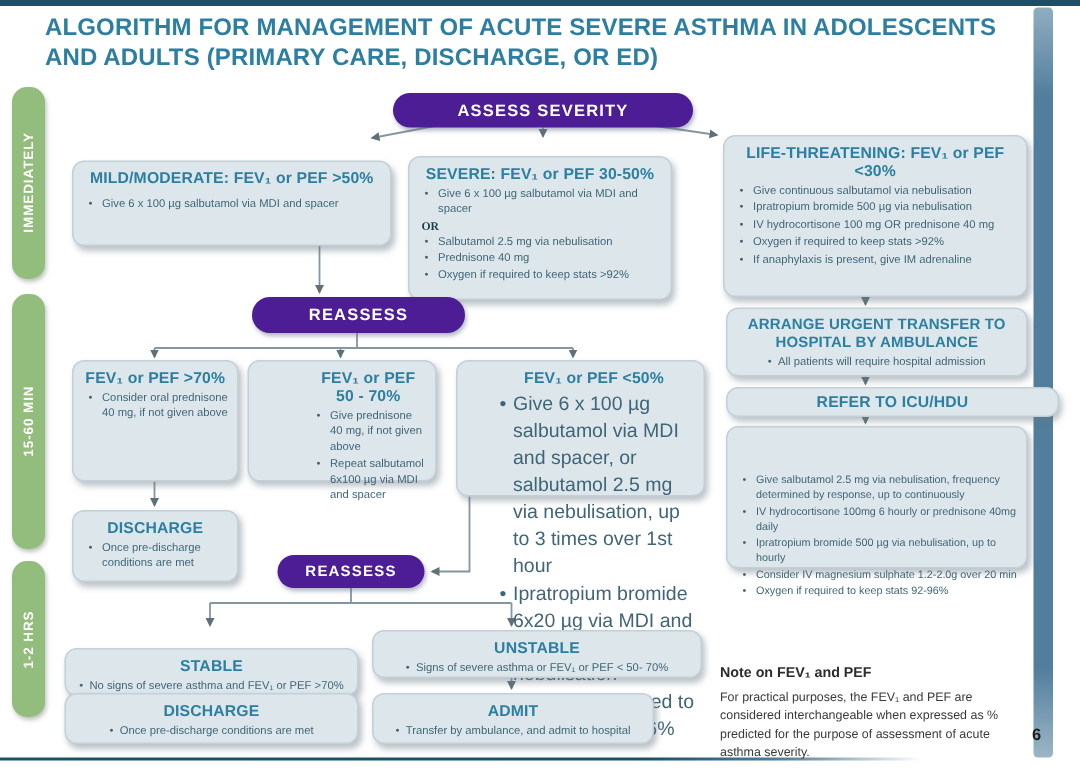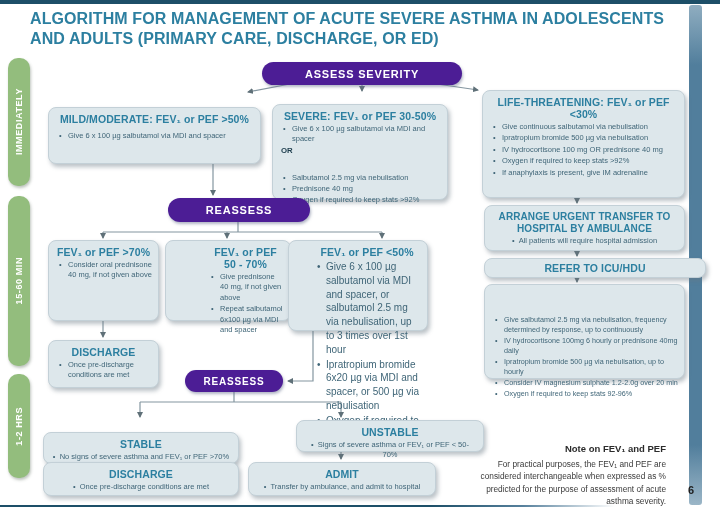--- a/index.html
+++ b/index.html
@@ -46,45 +46,45 @@
     box-shadow:2px 3px 4px rgba(105,120,130,.45);z-index:2;
     padding:4px 6px 4px 6px;box-sizing:border-box;color:#3f6577;
   }
   .node-title{
     color:#2c7fa0;font-weight:bold;font-size:10.5px;text-align:center;
     line-height:1.15;margin:1px 0 2px 0;letter-spacing:.1px;
   }
   .node ul{list-style:none;margin:0;padding:0 0 0 4px;font-size:7.5px;line-height:1.38;}
   .node li{position:relative;padding-left:9px;margin:1px 0;}
   .node li:before{content:"\2022";position:absolute;left:0;top:0;}
-  .node .or{font-weight:bold;color:#1d3d4d;font-size:7.8px;margin:1px 0 18px 2px;}
+  .node .or{font-weight:bold;color:#1d3d4d;font-size:7.8px;margin:1px 0 1px 2px;font-family:Liberation Serif, serif;}
   .center-list ul{padding-left:0;}
   .center-list li{padding-left:0;text-align:center;}
   .center-list li:before{content:"\2022\00a0\00a0";position:static;}
 
   #mild{left:48px;top:93px;width:213px;height:57px;margin-top:14px;}
   #mild ul{padding-top:3px;}
   #severe{left:272px;top:104px;width:176px;height:96px;}
   #life{left:482px;top:90px;width:203px;height:108px;}
   #fev70{left:48px;top:240px;width:111px;height:81px;}
   #fev5070{left:165px;top:240px;width:126px;height:81px;padding-left:41px;}
-  #fev50{left:288px;top:240px;width:140px;height:91px;padding-left:24px;}
-  #fev50 ul{font-size:10px;}
+  #fev50{left:304px;top:240px;width:166px;height:91px;padding-left:24px;}
+  #fev50 ul{font-size:13px;}
   #discharge1{left:48px;top:340px;width:111px;height:48px;}
   #arrange{left:484px;top:205px;width:201px;height:46px;}
   #arrange .node-title{font-size:10px;}
   #refer{left:484px;top:258px;width:222px;height:20px;padding:2px 6px;}
   #icu{left:484px;top:284px;width:201px;height:95px;}
   #icu ul{font-size:7.2px;margin-top:26px;}
   #stable{left:43px;top:420px;width:196px;height:32px;margin-top:12px;}
-  #unstable{left:248px;top:420px;width:188px;height:32px;margin-left:48px;}
+  #unstable{left:248px;top:420px;width:220px;height:32px;}
   #discharge2{left:43px;top:462px;width:196px;height:34px;}
   #admit{left:248px;top:462px;width:188px;height:34px;}
 
-  .note{position:absolute;left:464px;top:443px;width:202px;z-index:2;color:#2b2b2b;text-align:right;}
+  .note{position:absolute;left:480px;top:443px;width:202px;z-index:2;color:#2b2b2b;}
   .note-title{font-size:9.5px;font-weight:bold;margin-bottom:4px;}
   .note-body{font-size:8.3px;line-height:1.5;color:#3a3a3a;}
   .page-num{position:absolute;left:688px;top:484px;font-size:11px;font-weight:bold;color:#1e1e1e;z-index:2;}
 
   svg.connectors{position:absolute;left:0;top:0;z-index:1;pointer-events:none;}
 </style>
 </head>
 <body>
 
 <div class="edge-top"></div>

